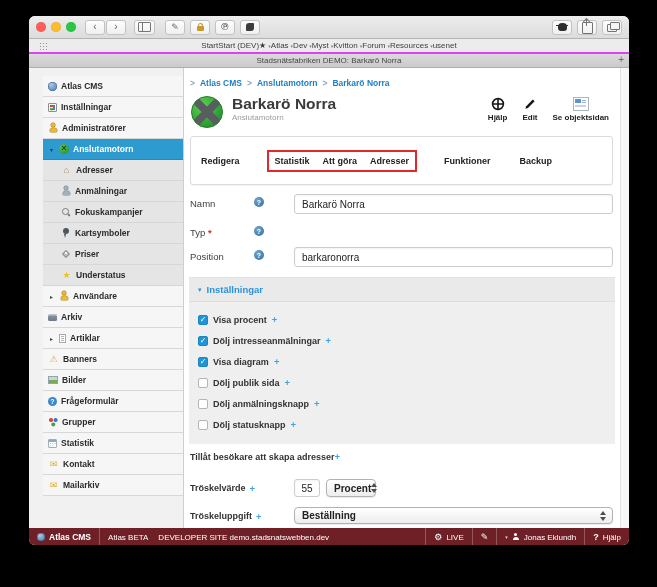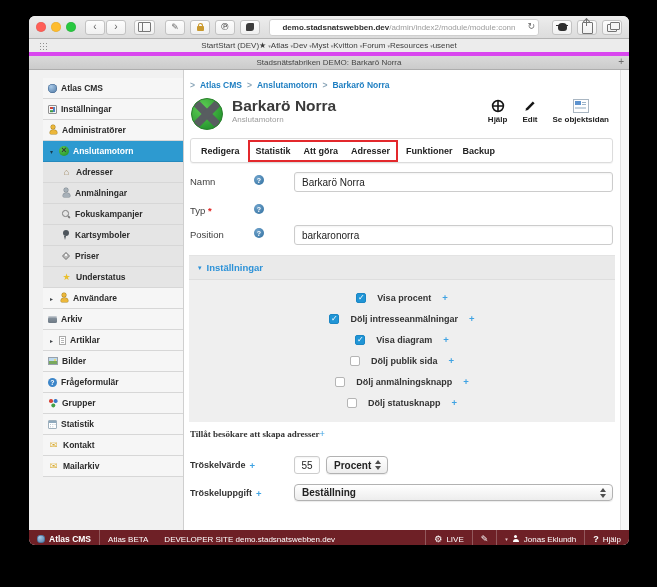--- a/index.html
+++ b/index.html
@@ -36,21 +36,21 @@
   .rightbtns{margin-left:auto;display:flex;gap:5px;}
   .i-bug{width:9px;height:8px;background:#2e2e2e;border-radius:4px 4px 3px 3px;position:relative;}
   .i-bug::before{content:"";position:absolute;left:-1.6px;top:2px;width:12px;height:1.2px;background:#2e2e2e;}
   .i-share{position:relative;width:9px;height:10px;border:1px solid #737373;border-radius:1px;margin-top:2px;}
   .i-share::before{content:"";position:absolute;left:3.2px;top:-4px;width:1.2px;height:7px;background:#737373;}
   .i-share::after{content:"";position:absolute;left:1.6px;top:-4.4px;width:4px;height:4px;
         border-left:1.2px solid #737373;border-top:1.2px solid #737373;transform:rotate(45deg);}
   .i-tabs{width:8px;height:6px;border:1px solid #737373;border-radius:1px;position:relative;margin-top:1px;}
   .i-tabs::before{content:"";position:absolute;left:2px;top:-3px;width:8px;height:6px;border:1px solid #737373;
         border-radius:1px;background:#f5f5f5;}
-  .bookmarksbar{height:13px;background:#ececec;border-bottom:4px solid #d946ef;position:relative;
+  .bookmarksbar{height:13px;background:#ececec;border-bottom:2px solid #d946ef;position:relative;
                 display:flex;align-items:center;justify-content:center;font-size:8px;color:#3c3c3c;}
   .bmgrid{position:absolute;left:10px;top:3px;width:8px;height:8px;
           background-image:radial-gradient(#8f8f8f .8px,transparent .9px);background-size:3px 3px;}
   .bm{display:flex;align-items:center;gap:2px;}
   .bm .caret{font-size:5px;color:#8a8a8a;}
   .tabbar{height:13px;background:linear-gradient(#dadada,#cbcbcb);border-bottom:1px solid #adadad;
           display:flex;align-items:center;justify-content:center;font-size:8px;color:#454545;position:relative;}
   .newtab{position:absolute;right:5px;top:0;color:#6a6a6a;font-size:10px;line-height:12px;}
   
   .content{display:flex;height:460px;background:#fff;position:relative;}
@@ -124,21 +124,21 @@
   .ptitle{font-size:15.5px;font-weight:bold;color:#3a3a3a;line-height:1.1;}
   .psub{font-size:8px;color:#9b9b9b;margin-top:1px;}
   .actions{margin-left:auto;display:flex;gap:15px;padding:2px 4px 0 0;}
   .action{display:flex;flex-direction:column;align-items:center;gap:2px;font-size:8px;font-weight:bold;color:#1d1d1d;}
   .i-object{width:14px;height:12px;border:1px solid #a9b6c2;background:
         linear-gradient(#5d93cf,#5d93cf) 1px 1px/6px 4px no-repeat,
         linear-gradient(#9db4c9,#9db4c9) 8px 2px/4px 1px no-repeat,
         linear-gradient(#9db4c9,#9db4c9) 8px 4px/4px 1px no-repeat,
         linear-gradient(#c7d4df,#c7d4df) 1px 7px/11px 2px no-repeat,#fff;}
   .tabsrow{margin-top:7px;border:1px solid #dcdcdc;border-radius:3px;background:#fff;height:23px;
-        display:flex;align-items:center;padding:0 10px;gap:10px;font-size:9px;font-weight:bold;color:#222;
+        display:flex;align-items:center;padding:12px 10px;gap:29px;font-size:9px;font-weight:bold;color:#222;
         box-shadow:0 1px 1px rgba(0,0,0,.05);}
   .tabsrow .tab{cursor:default;}
   .redbox{display:flex;gap:13px;align-items:center;border:2.5px solid #e3282c;padding:4px 6px;margin:0 -2px;}
   .frow{display:flex;align-items:flex-start;margin-top:9px;}
   .flabel{width:64px;font-size:9.5px;color:#3f3f3f;padding-top:4px;flex:none;}
   .req{color:#e0201e;font-weight:bold;}
   .fhelp{width:40px;padding-top:3px;flex:none;}
   .helpdot{width:10px;height:10px;border-radius:50%;background:radial-gradient(circle at 35% 30%,#6fa3cc,#2f6e9e);
         color:#fff;font-size:7px;font-weight:bold;display:flex;align-items:center;justify-content:center;}
   .helpdot::after{content:"?";}
@@ -149,32 +149,32 @@
         display:flex;align-items:center;padding:0 3px 0 7px;font-size:10px;font-weight:bold;color:#222;
         box-shadow:0 1px 1px rgba(0,0,0,.08);box-sizing:border-box;}
   .stepper{margin-left:auto;display:flex;flex-direction:column;align-items:center;justify-content:center;gap:2px;width:13px;}
   .stepper i{width:0;height:0;border-left:3px solid transparent;border-right:3px solid transparent;}
   .stepper .up{border-bottom:4px solid #4e4e4e;} .stepper .down{border-top:4px solid #4e4e4e;}
   .graypanel{margin:10px -2px 0 -1px;background:#efefef;border-top:1px solid #e3e3e3;}
   .sechead{padding:6px 9px;font-size:9.5px;font-weight:bold;color:#2d92d8;background:#eaeaea;
         border-bottom:1px solid #dedede;display:flex;align-items:center;gap:5px;}
   .sechead .caret{font-size:7px;}
   .checks{padding:7px 9px 9px;}
-  .chk{display:flex;align-items:center;gap:11px;height:21px;font-size:9px;font-weight:bold;color:#333;justify-content:center;}
+  .chk{display:flex;align-items:center;gap:5px;height:21px;font-size:9px;font-weight:bold;color:#333;}
   .box{width:10px;height:10px;border:1px solid #b5b5b5;border-radius:2px;background:#fff;box-sizing:border-box;flex:none;}
   .box.on{background:#2095d6;border-color:#1b86c4;display:flex;align-items:center;justify-content:center;}
   .box.on::after{content:"✓";color:#fff;font-size:8px;line-height:1;}
   .plus{color:#3fa3e3;font-weight:bold;font-size:9.5px;}
-  .wlabel{margin-top:7px;font-size:9px;font-weight:bold;color:#333;display:flex;gap:0;align-items:center;font-family:Liberation Serif, serif;}
+  .wlabel{margin-top:7px;font-size:9px;font-weight:bold;color:#333;display:flex;gap:0;align-items:center;}
   .selrow{display:flex;margin-top:6px;}
   .indent{width:104px;flex:none;}
   .smallinput{width:26px;height:18px;border:1px solid #ccc;border-radius:3px;font-size:10px;color:#222;
         text-align:center;box-shadow:inset 0 1px 2px rgba(0,0,0,.05);box-sizing:border-box;
         font-family:"Liberation Sans","DejaVu Sans",sans-serif;outline:none;}
-  .unit{flex:none;width:62px;margin-left:6px;height:18px;}
+  .unit{flex:none;width:50px;margin-left:6px;height:18px;}
   .tlabel{width:104px;flex:none;font-size:9px;font-weight:bold;color:#333;padding-top:4px;display:flex;gap:4px;}
   
   .footer{height:18px;background:#6e2026;display:flex;align-items:center;color:#fff;font-size:8px;}
   .fcell{display:flex;align-items:center;gap:4px;padding:0 8px;height:100%;box-sizing:border-box;}
   .bord-r{border-right:1px solid rgba(255,255,255,.25);}
   .bord-l{border-left:1px solid rgba(255,255,255,.25);}
   .fbrand{font-weight:bold;font-size:8.5px;}
   .frgrp{margin-left:auto;display:flex;height:100%;}
   .i-gearw{font-size:9px;line-height:1;}
   .i-pencilw{font-size:9px;line-height:1;}
@@ -214,25 +214,20 @@
       <span class="tbtn">
             <span class="i-lock"></span>
           </span>
       <span class="tbtn">
             <span class="i-circp">℗</span>
           </span>
       <span class="tbtn">
             <span class="i-blob"></span>
           </span>
     </div>
-    <div class="urlfield">
-      <span class="urlhost">demo.stadsnatswebben.dev</span>
-          <span class="urlpath">/admin/index2/module/module:conn</span>
-      <span class="reload">↻</span>
-    </div>
     <div class="rightbtns">
       <span class="tbtn">
             <span class="i-bug"></span>
           </span>
       <span class="tbtn">
             <span class="i-share"></span>
           </span>
       <span class="tbtn">
             <span class="i-tabs"></span>
           </span>
@@ -335,20 +330,24 @@
             <span>Användare</span>
           </div>
       <div class="item">
             <span class="icn i-archive"></span>
             <span>Arkiv</span>
           </div>
       <div class="item">
             <span class="exp">▸</span>
             <span class="icn i-page"></span>
             <span>Artiklar</span>
+          </div>
+      <div class="item">
+            <span class="icn ci i-warn"></span>
+            <span>Banners</span>
           </div>
       <div class="item">
             <span class="icn i-photo"></span>
             <span>Bilder</span>
           </div>
       <div class="item">
             <span class="icn i-quest"></span>
             <span>Frågeformulär</span>
           </div>
       <div class="item">
@@ -537,21 +536,21 @@
     <div class="pagescroll"></div>
   </div>
 
   <div class="footer">
     <div class="fcell bord-r">
       <span class="i-globe" style="width:8px;height:8px;"></span>
       <span class="fbrand">Atlas CMS</span>
     </div>
     <div class="fcell">
       <span>Atlas BETA</span>
-      <span style="margin-left:12px;">DEVELOPER SITE demo.stadsnatswebben.dev</span>
+      <span style="margin-left:6px;">DEVELOPER SITE demo.stadsnatswebben.dev</span>
     </div>
     <div class="frgrp">
       <div class="fcell bord-l">
         <span class="i-gearw">⚙</span>
         <span>LIVE</span>
       </div>
       <div class="fcell bord-l">
         <span class="i-pencilw">✎</span>
       </div>
       <div class="fcell bord-l">

